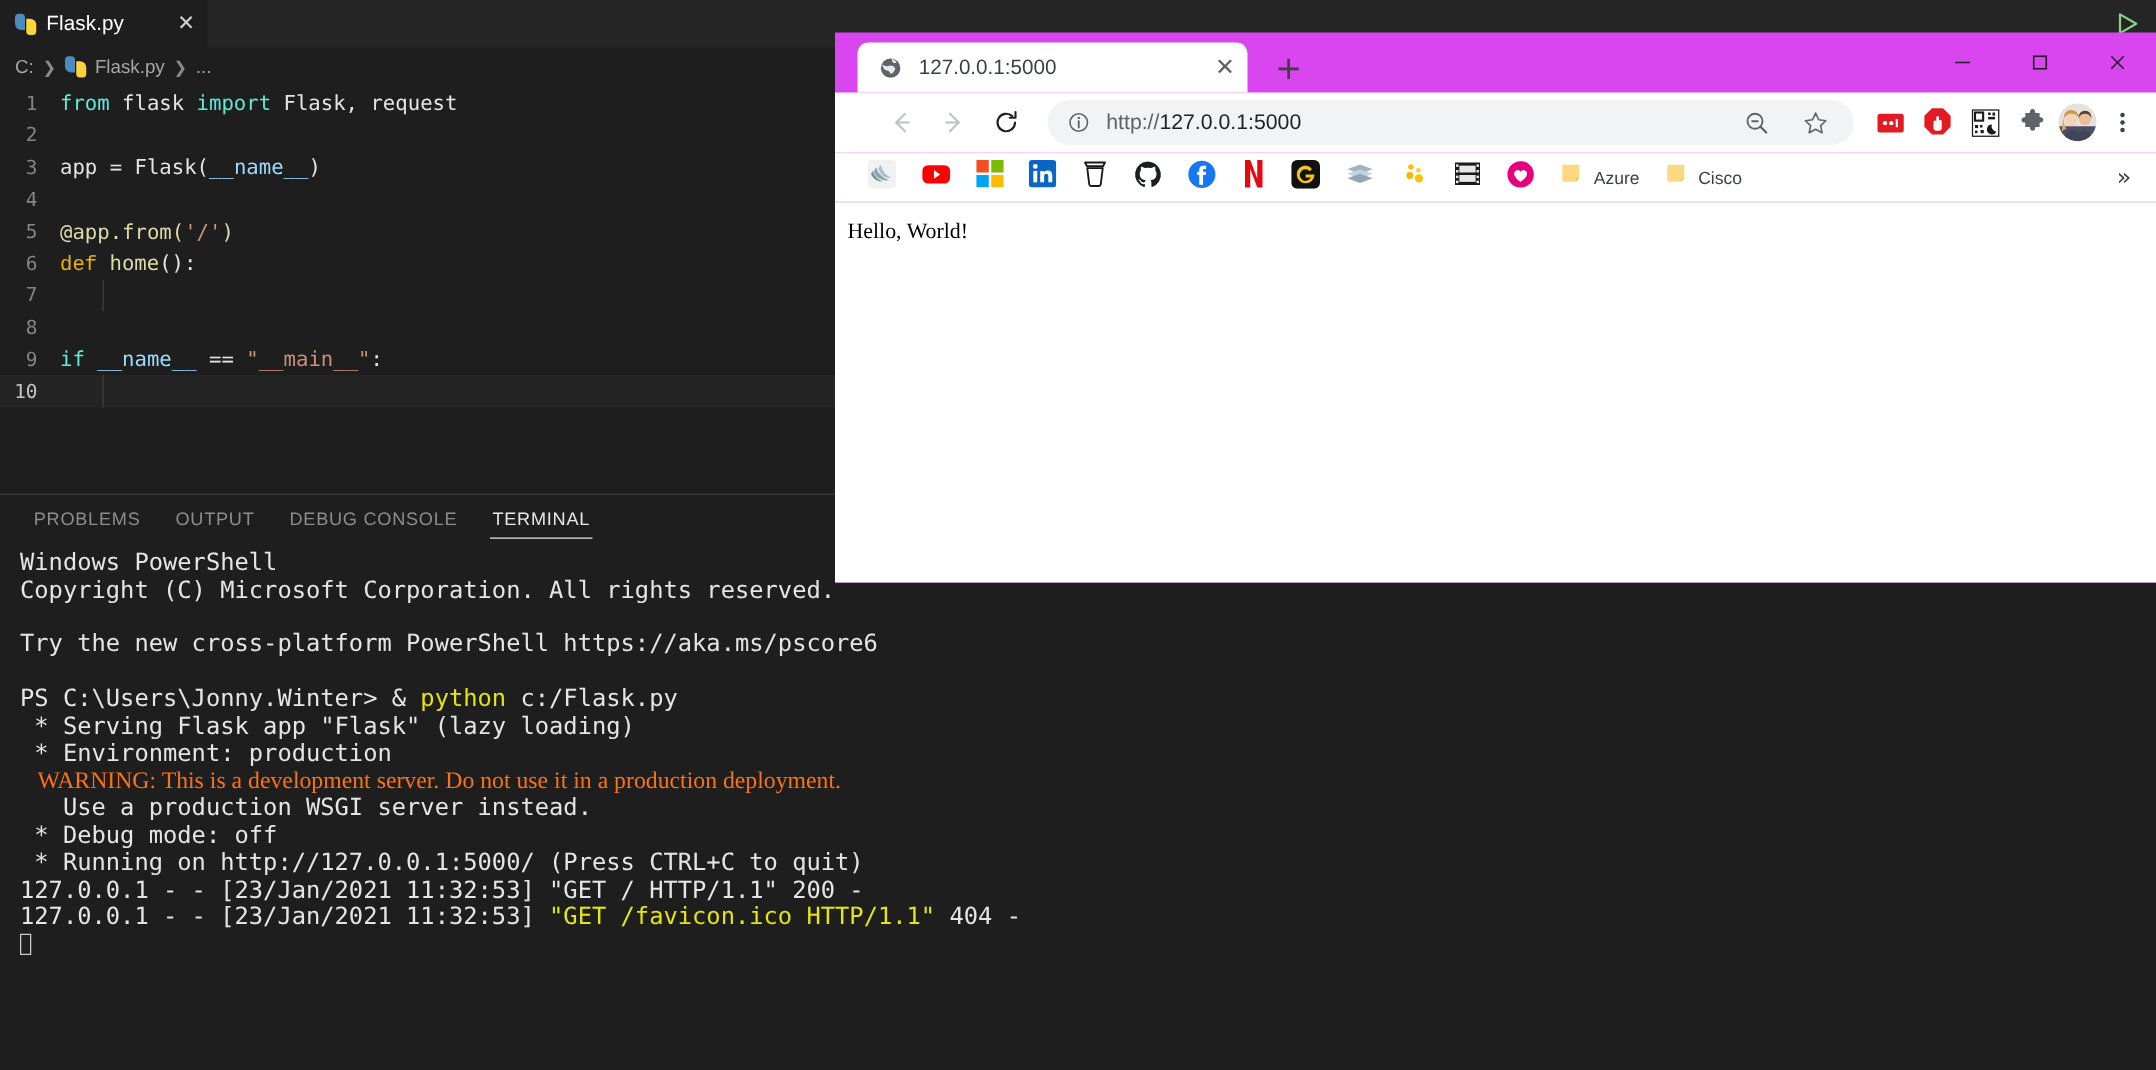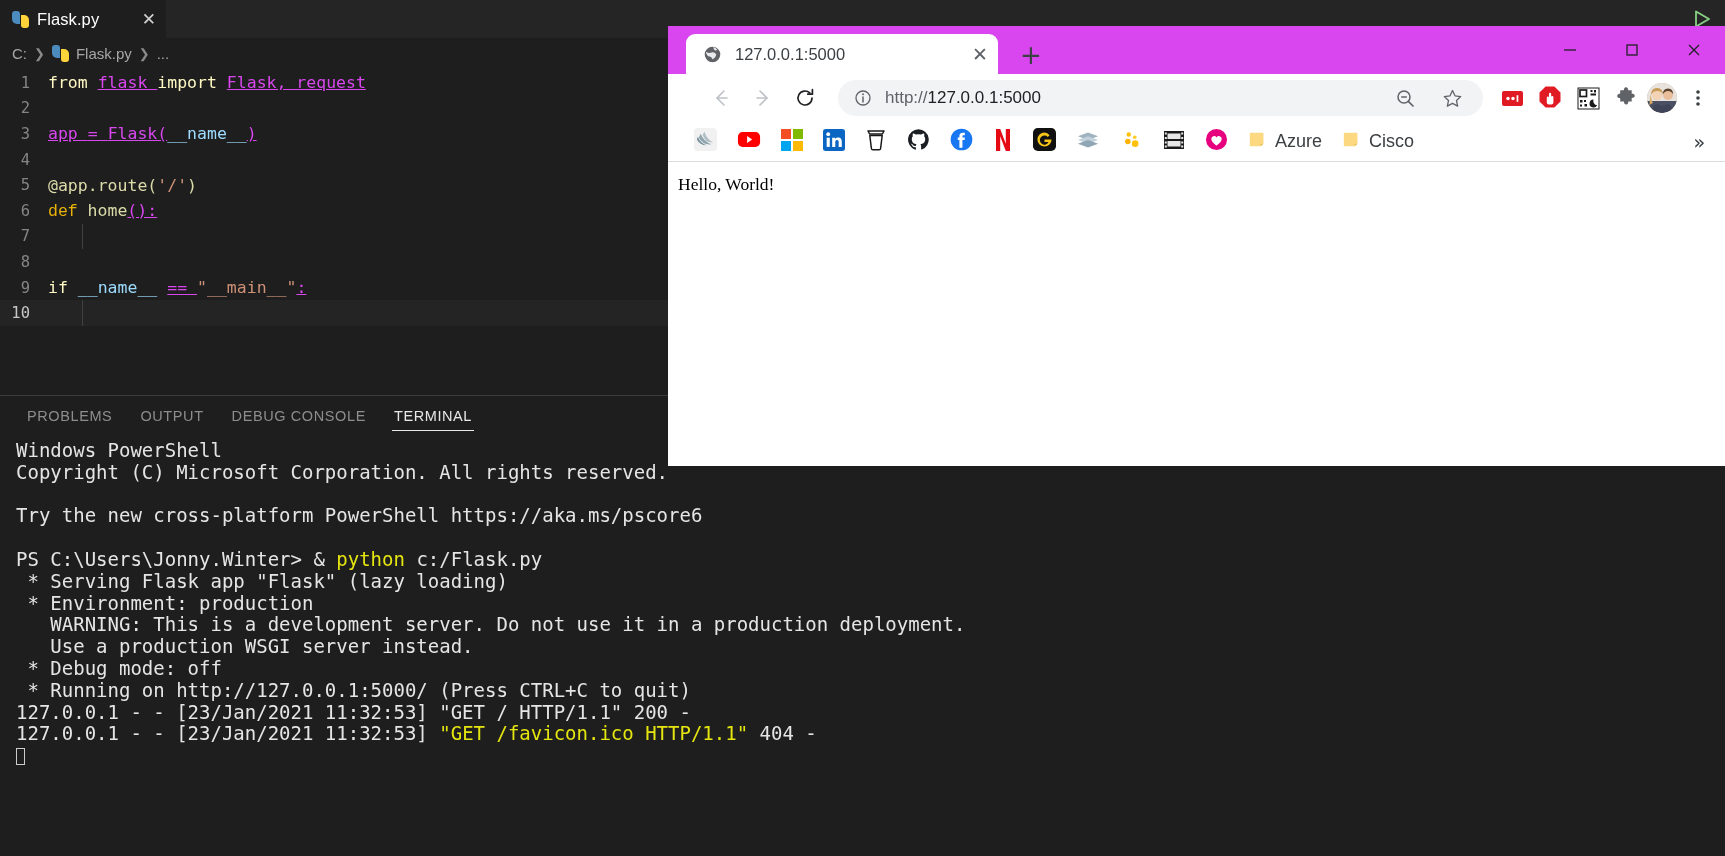--- a/index.html
+++ b/index.html
@@ -26,42 +26,42 @@
   .vs-breadcrumb .crumb { color:#a6a6a6; }
 
   .vs-editor { position:absolute; left:0; top:70px; width:670px; bottom:470px; }
   .code-line { position:relative; height:25.6px; display:flex; align-items:center;
                font-family:"DejaVu Sans Mono", monospace; font-size:16.5px; white-space:pre; }
   .code-line.active { background:#242424; }
   .ln { width:48px; text-align:right; padding-right:18px; color:#858585; font-size:15.5px; flex:0 0 auto; }
   .ln.cur { color:#c6c6c6; }
   .code { flex:1 1 auto; }
   .indent-guide { position:absolute; left:82px; top:0; bottom:0; width:1px; background:#404040; }
-  .tok-kw      { color:#fef9c3; }
+  .tok-kw      { color:#5eead4; }
   .tok-kw2     { color:#eab308;font-family:Liberation Mono, monospace; }
   .tok-fn      { color:#dcdcaa; }
   .tok-str     { color:#ce9178; }
   .tok-var     { color:#9cdcfe;margin-top:30px; }
-  .tok-plain   { color:#d946ef;text-decoration:underline; }
+  .tok-plain   { color:#e5e5e5; }
   .bracket-match { outline:1px solid #888; background:transparent; }
   .caret { display:inline-block; width:2px; height:19px; background:#d0d0d0; vertical-align:-4px; }
 
   .panel-divider { position:absolute; left:0; right:0; top:395px; height:1px; background:#3b3b3b; }
 
   .vs-panel { position:absolute; left:0; top:396px; width:100%; bottom:0; background:#1e1e1e; }
   .panel-tabs { display:flex; align-items:center; gap:0; height:40px; padding-left:13px; }
   .panel-tab { position:relative; font-size:14.5px; letter-spacing:.6px; color:#8d8d8d;
                padding:0 14px; height:40px; display:flex; align-items:center; cursor:pointer; }
   .panel-tab.active { color:#e7e7e7; }
   .panel-tab.active::after { content:""; position:absolute; left:12px; right:12px; bottom:5px; height:1.5px; background:#e7e7e7; }
 
   .terminal { position:absolute; left:16px; top:44px; right:0; bottom:0;
               font-family:"DejaVu Sans Mono", monospace; font-size:19px; line-height:21.8px;
               color:#cccccc; white-space:pre; }
-  .t-red    { color:#e5e5e5; }
+  .t-red    { color:#f97316;font-family:Liberation Serif, serif; }
   .t-yellow { color:#e5e510; }
   .t-white  { color:#e5e5e5; }
   .t-block  { display:inline-block; width:9px; height:17px; border:1px solid #cccccc; vertical-align:-3px; }
 
   
   .browser { position:absolute; left:668px; top:26px; width:1057px; height:440px;
              background:#d946ef; box-shadow:0 0 0 0 rgba(0,0,0,0); }
   .br-tabstrip { position:relative; height:48px; }
   .br-tab { position:absolute; left:18px; top:8px; width:312px; height:40px; background:#ffffff;
             border-radius:9px 9px 0 0; display:flex; align-items:center; padding:0 10px 0 17px; gap:13px; cursor:pointer; }
@@ -80,21 +80,21 @@
              align-items:center; padding:0 14px 0 16px; margin:0 8px 0 10px; gap:13px; }
   .omnibox .url { flex:1 1 auto; font-size:17px; color:#202124; font-family:"Liberation Sans",sans-serif; }
   .omnibox .url .scheme { color:#5f6368; }
   .tb-icon { width:34px; height:34px; display:flex; align-items:center; justify-content:center; cursor:pointer; flex:0 0 auto; }
   .avatar { width:30px; height:30px; border-radius:50%; overflow:hidden; flex:0 0 auto; position:relative;
             background:#c9b8a8; cursor:pointer; }
 
   .br-bookmarks { position:relative; height:40px; background:#ffffff; display:flex; align-items:center;
                   padding:0 10px 0 16px; gap:0; border-bottom:1px solid #dadce0; }
   .bm { height:30px; display:flex; align-items:center; gap:7px; padding:0 10px; border-radius:5px; cursor:pointer; flex:0 0 auto; }
-  .bm .bm-label { font-size:18px; color:#3c4043; font-family:"Liberation Sans",sans-serif; }
+  .bm .bm-label { font-size:14px; color:#3c4043; font-family:"Liberation Sans",sans-serif; }
   .bm-overflow { margin-left:auto; font-size:19px; color:#3c4043; padding:0 10px; cursor:pointer; font-family:"DejaVu Sans",sans-serif; }
 
   .br-content { position:absolute; left:0; right:0; top:136px; bottom:0; background:#ffffff; padding:12px 0 0 10px; }
   .page-text { font-family:"Liberation Serif", serif; font-size:17.5px; color:#000000; }
 
   .ico { display:block; }
 </style>
 </head>
 <body>
 
@@ -126,21 +126,21 @@
     <span class="crumb">Flask.py</span>
     <span class="sep">❯</span>
     <span class="crumb">...</span>
   </div>
 
   <div class="vs-editor" id="editor-lines">
       <div class="code-line"><span class="ln">1</span><span class="code"><span class="tok-kw">from </span><span class="tok-plain">flask </span><span class="tok-kw">import </span><span class="tok-plain">Flask, request</span></span></div>
       <div class="code-line"><span class="ln">2</span><span class="code"></span></div>
       <div class="code-line"><span class="ln">3</span><span class="code"><span class="tok-plain">app </span><span class="tok-plain">= </span><span class="tok-plain">Flask(</span><span class="tok-var">__name__</span><span class="tok-plain">)</span></span></div>
       <div class="code-line"><span class="ln">4</span><span class="code"></span></div>
-      <div class="code-line"><span class="ln">5</span><span class="code"><span class="tok-fn">@app.route(</span><span class="tok-str">'/'</span><span class="tok-fn">)</span></span></div>
+      <div class="code-line"><span class="ln">5</span><span class="code"><span class="tok-fn">@app.from(</span><span class="tok-str">'/'</span><span class="tok-fn">)</span></span></div>
       <div class="code-line"><span class="ln">6</span><span class="code"><span class="tok-kw2">def </span><span class="tok-fn">home</span><span class="tok-plain">():</span></span></div>
       <div class="code-line"><span class="ln">7</span><span class="indent-guide"></span></div>
       <div class="code-line"><span class="ln">8</span><span class="code"></span></div>
       <div class="code-line"><span class="ln">9</span><span class="code"><span class="tok-kw">if </span><span class="tok-var">__name__ </span><span class="tok-plain">== </span><span class="tok-str">"__main__"</span><span class="tok-plain">:</span></span></div>
       <div class="code-line active"><span class="ln cur">10</span><span class="indent-guide"></span></div>
     </div>
 
   <div class="panel-divider"></div>
 
   <div class="vs-panel">

